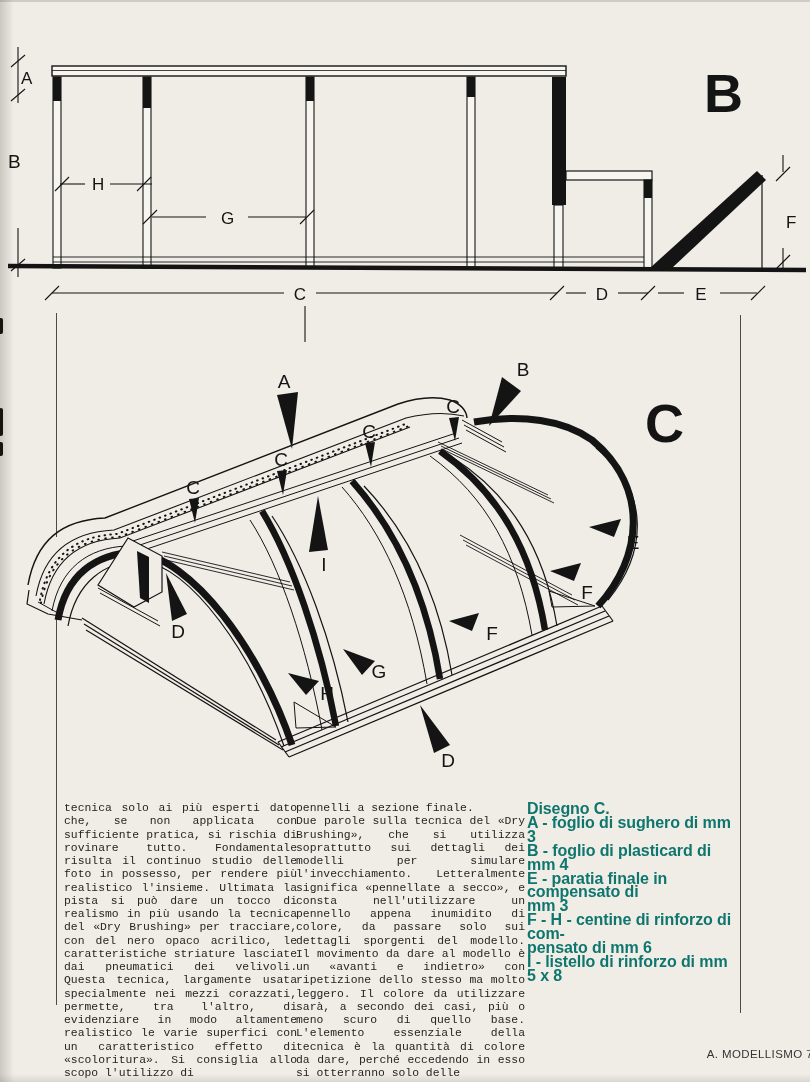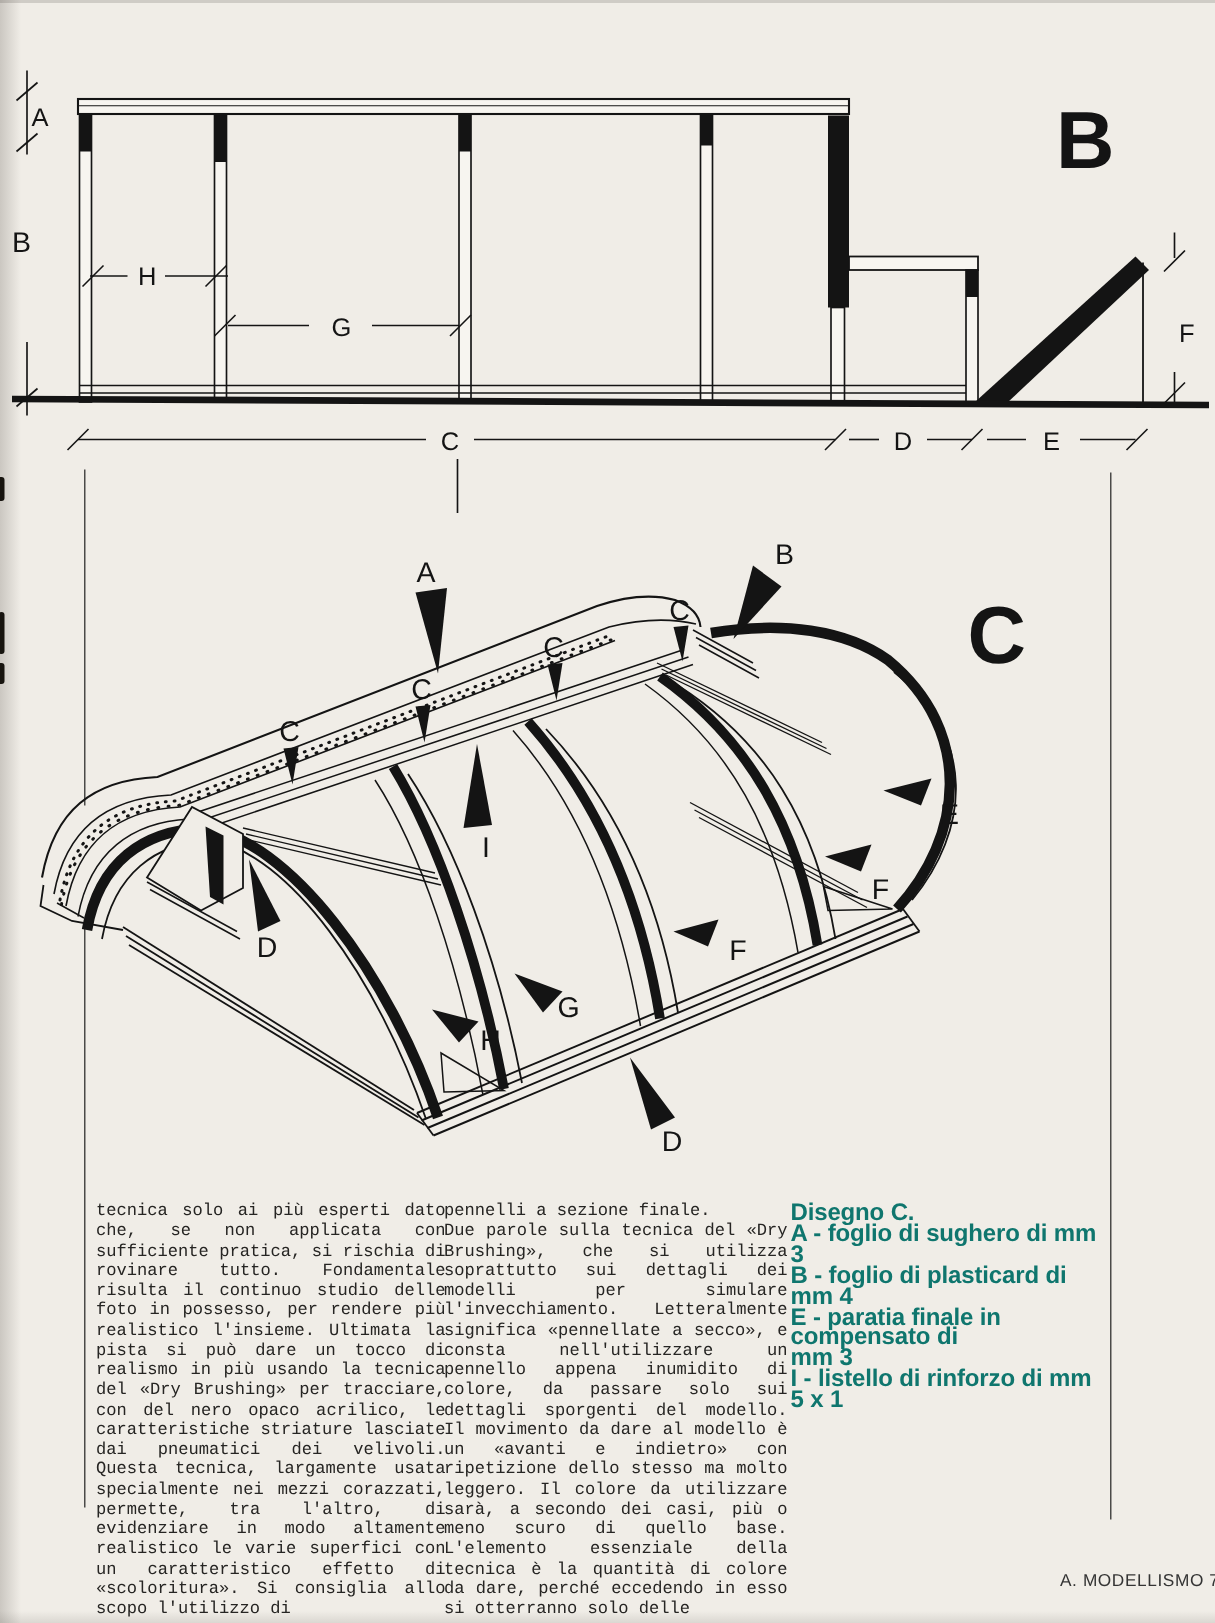--- a/index.html
+++ b/index.html
@@ -223,18 +223,20 @@
     <div>pennelli a sezione finale.</div>
     <div>Due parole sulla tecnica del «Dry Brushing», che si utilizza soprattutto sui dettagli dei modelli per simulare l'invecchiamento. Letteralmente significa «pennellate a secco», e consta nell'utilizzare un pennello appena inumidito di colore, da passare solo sui dettagli sporgenti del modello. Il movimento da dare al modello è un «avanti e indietro» con ripetizione dello stesso ma molto leggero. Il colore da utilizzare sarà, a secondo dei casi, più o meno scuro di quello base. L'elemento essenziale della tecnica è la quantità di colore da dare, perché eccedendo in esso si otterranno solo delle</div>
   </div>
 
   <div id="legend">
     <div>Disegno C.</div>
     <div class="legend-item">A - foglio di sughero di mm 3</div>
     <div class="legend-item">B - foglio di plasticard di mm 4</div>
     <div class="legend-item">E - paratia finale in compensato di
 mm 3</div>
-    <div class="legend-item">I - listello di rinforzo di mm 5 x 1</div>
+    <div class="legend-item">F - H - centine di rinforzo di com-
+pensato di mm 6</div>
+    <div class="legend-item">I - listello di rinforzo di mm 5 x 8</div>
   </div>
 
   <div id="footer">A. MODELLISMO 7</div>
 
 </div>
 
 </body></html>

